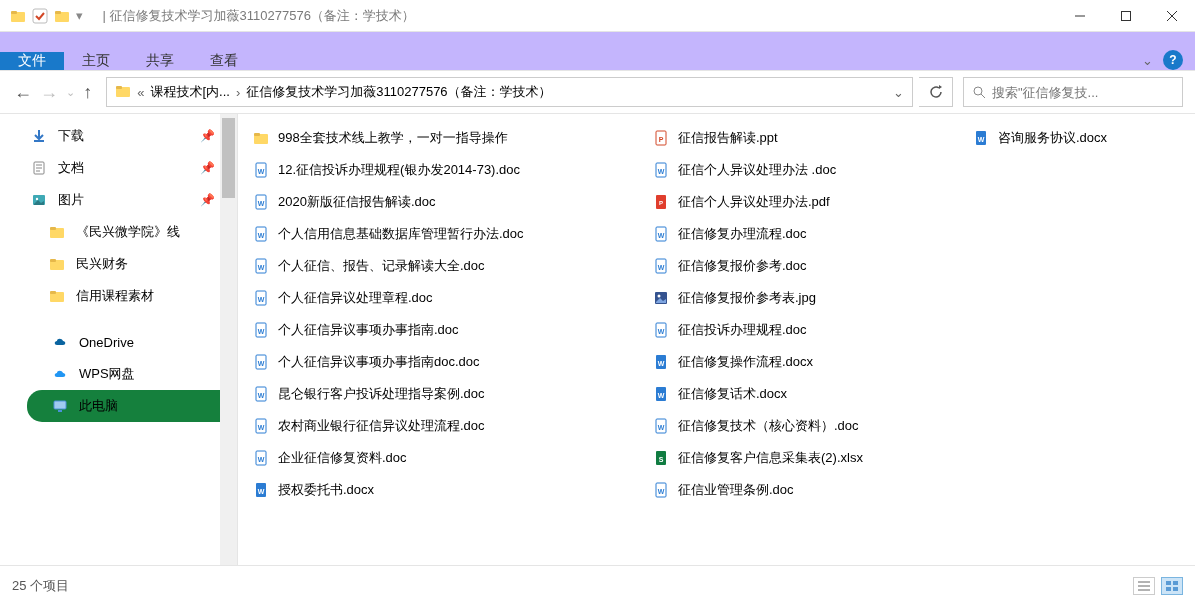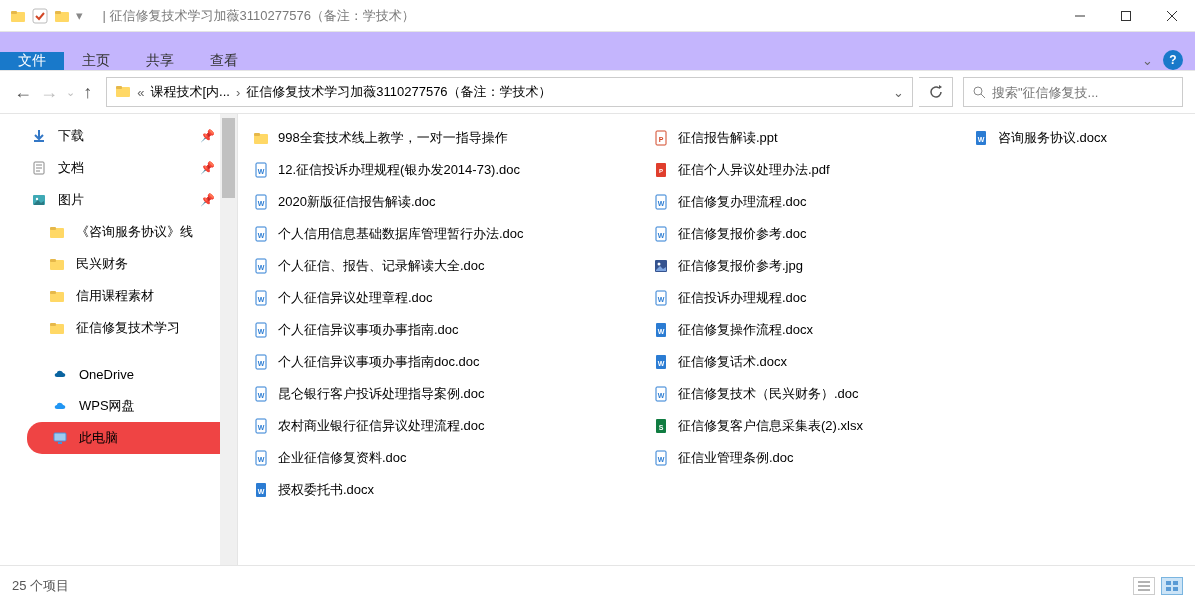--- a/index.html
+++ b/index.html
@@ -31,21 +31,21 @@
 .search input { border:none; outline:none; flex:1; color:#888; font-size:13px; background:transparent; }
 
 .body { display:flex; height:calc(595px - 32px - 38px - 44px - 30px); }
 .sidebar { width:238px; border-right:1px solid #e5e5e5; overflow:hidden; position:relative; }
 .sb-scroll { position:absolute; right:0; top:0; width:17px; height:100%; background:#f0f0f0; }
 .sb-thumb { position:absolute; right:2px; top:4px; width:13px; height:80px; background:#c1c1c1; }
 .sb-list { padding-top:6px; }
 .sb-item { display:flex; align-items:center; height:32px; padding-left:30px; gap:10px; white-space:nowrap; overflow:hidden; }
 .sb-item.indent { padding-left:48px; }
 .sb-item.root { padding-left:24px;margin-left:27px; }
-.sb-item.sel { background:#ef4444;border-radius:15px; }
+.sb-item.sel { background:#15803d;border-radius:15px; }
 .pin { margin-left:auto; margin-right:22px; color:#888; font-size:12px; }
 .sb-ico { width:18px; height:18px; display:inline-flex; align-items:center; justify-content:center; }
 
 .content { flex:1; display:flex; padding:8px 0 0 14px; overflow:hidden; }
 .col { width:400px; }
 .col2 { width:320px; }
 .col3 { width:220px; }
 .fitem { display:flex; align-items:center; height:32px; gap:8px; padding-right:10px; white-space:nowrap; overflow:hidden; }
 .fitem .ico { width:18px; height:18px; flex-shrink:0; display:inline-flex; align-items:center; justify-content:center; }
 
@@ -235,45 +235,37 @@
           </span>
           <span>图片</span>
           <span class="pin">📌</span>
         </div>
         <div class="sb-item indent">
           <span class="sb-ico">
             <svg class="svg">
               <use href="#i-folder"></use>
             </svg>
           </span>
-          <span>《咨询服务协议》线</span>
+          <span>《民兴微学院》线</span>
         </div>
         <div class="sb-item indent">
           <span class="sb-ico">
             <svg class="svg">
               <use href="#i-folder"></use>
             </svg>
           </span>
           <span>民兴财务</span>
         </div>
         <div class="sb-item indent">
           <span class="sb-ico">
             <svg class="svg">
               <use href="#i-folder"></use>
             </svg>
           </span>
           <span>信用课程素材</span>
-        </div>
-        <div class="sb-item indent">
-          <span class="sb-ico">
-            <svg class="svg">
-              <use href="#i-folder"></use>
-            </svg>
-          </span>
-          <span>征信修复技术学习</span>
         </div>
         <div style="height: 14px;"></div>
         <div class="sb-item root">
           <span class="sb-ico">
             <svg class="svg">
               <use href="#i-cloud"></use>
             </svg>
           </span>
           <span>OneDrive</span>
         </div>
@@ -402,20 +394,28 @@
           <span class="ico">
             <svg class="svg">
               <use href="#i-ppt"></use>
             </svg>
           </span>
           <span>征信报告解读.ppt</span>
         </div>
         <div class="fitem">
           <span class="ico">
             <svg class="svg">
+              <use href="#i-doc"></use>
+            </svg>
+          </span>
+          <span>征信个人异议处理办法 .doc</span>
+        </div>
+        <div class="fitem">
+          <span class="ico">
+            <svg class="svg">
               <use href="#i-pdf"></use>
             </svg>
           </span>
           <span>征信个人异议处理办法.pdf</span>
         </div>
         <div class="fitem">
           <span class="ico">
             <svg class="svg">
               <use href="#i-doc"></use>
             </svg>
@@ -429,21 +429,21 @@
             </svg>
           </span>
           <span>征信修复报价参考.doc</span>
         </div>
         <div class="fitem">
           <span class="ico">
             <svg class="svg">
               <use href="#i-jpg"></use>
             </svg>
           </span>
-          <span>征信修复报价参考.jpg</span>
+          <span>征信修复报价参考表.jpg</span>
         </div>
         <div class="fitem">
           <span class="ico">
             <svg class="svg">
               <use href="#i-doc"></use>
             </svg>
           </span>
           <span>征信投诉办理规程.doc</span>
         </div>
         <div class="fitem">
@@ -461,21 +461,21 @@
             </svg>
           </span>
           <span>征信修复话术.docx</span>
         </div>
         <div class="fitem">
           <span class="ico">
             <svg class="svg">
               <use href="#i-doc"></use>
             </svg>
           </span>
-          <span>征信修复技术（民兴财务）.doc</span>
+          <span>征信修复技术（核心资料）.doc</span>
         </div>
         <div class="fitem">
           <span class="ico">
             <svg class="svg">
               <use href="#i-xlsx"></use>
             </svg>
           </span>
           <span>征信修复客户信息采集表(2).xlsx</span>
         </div>
         <div class="fitem">

